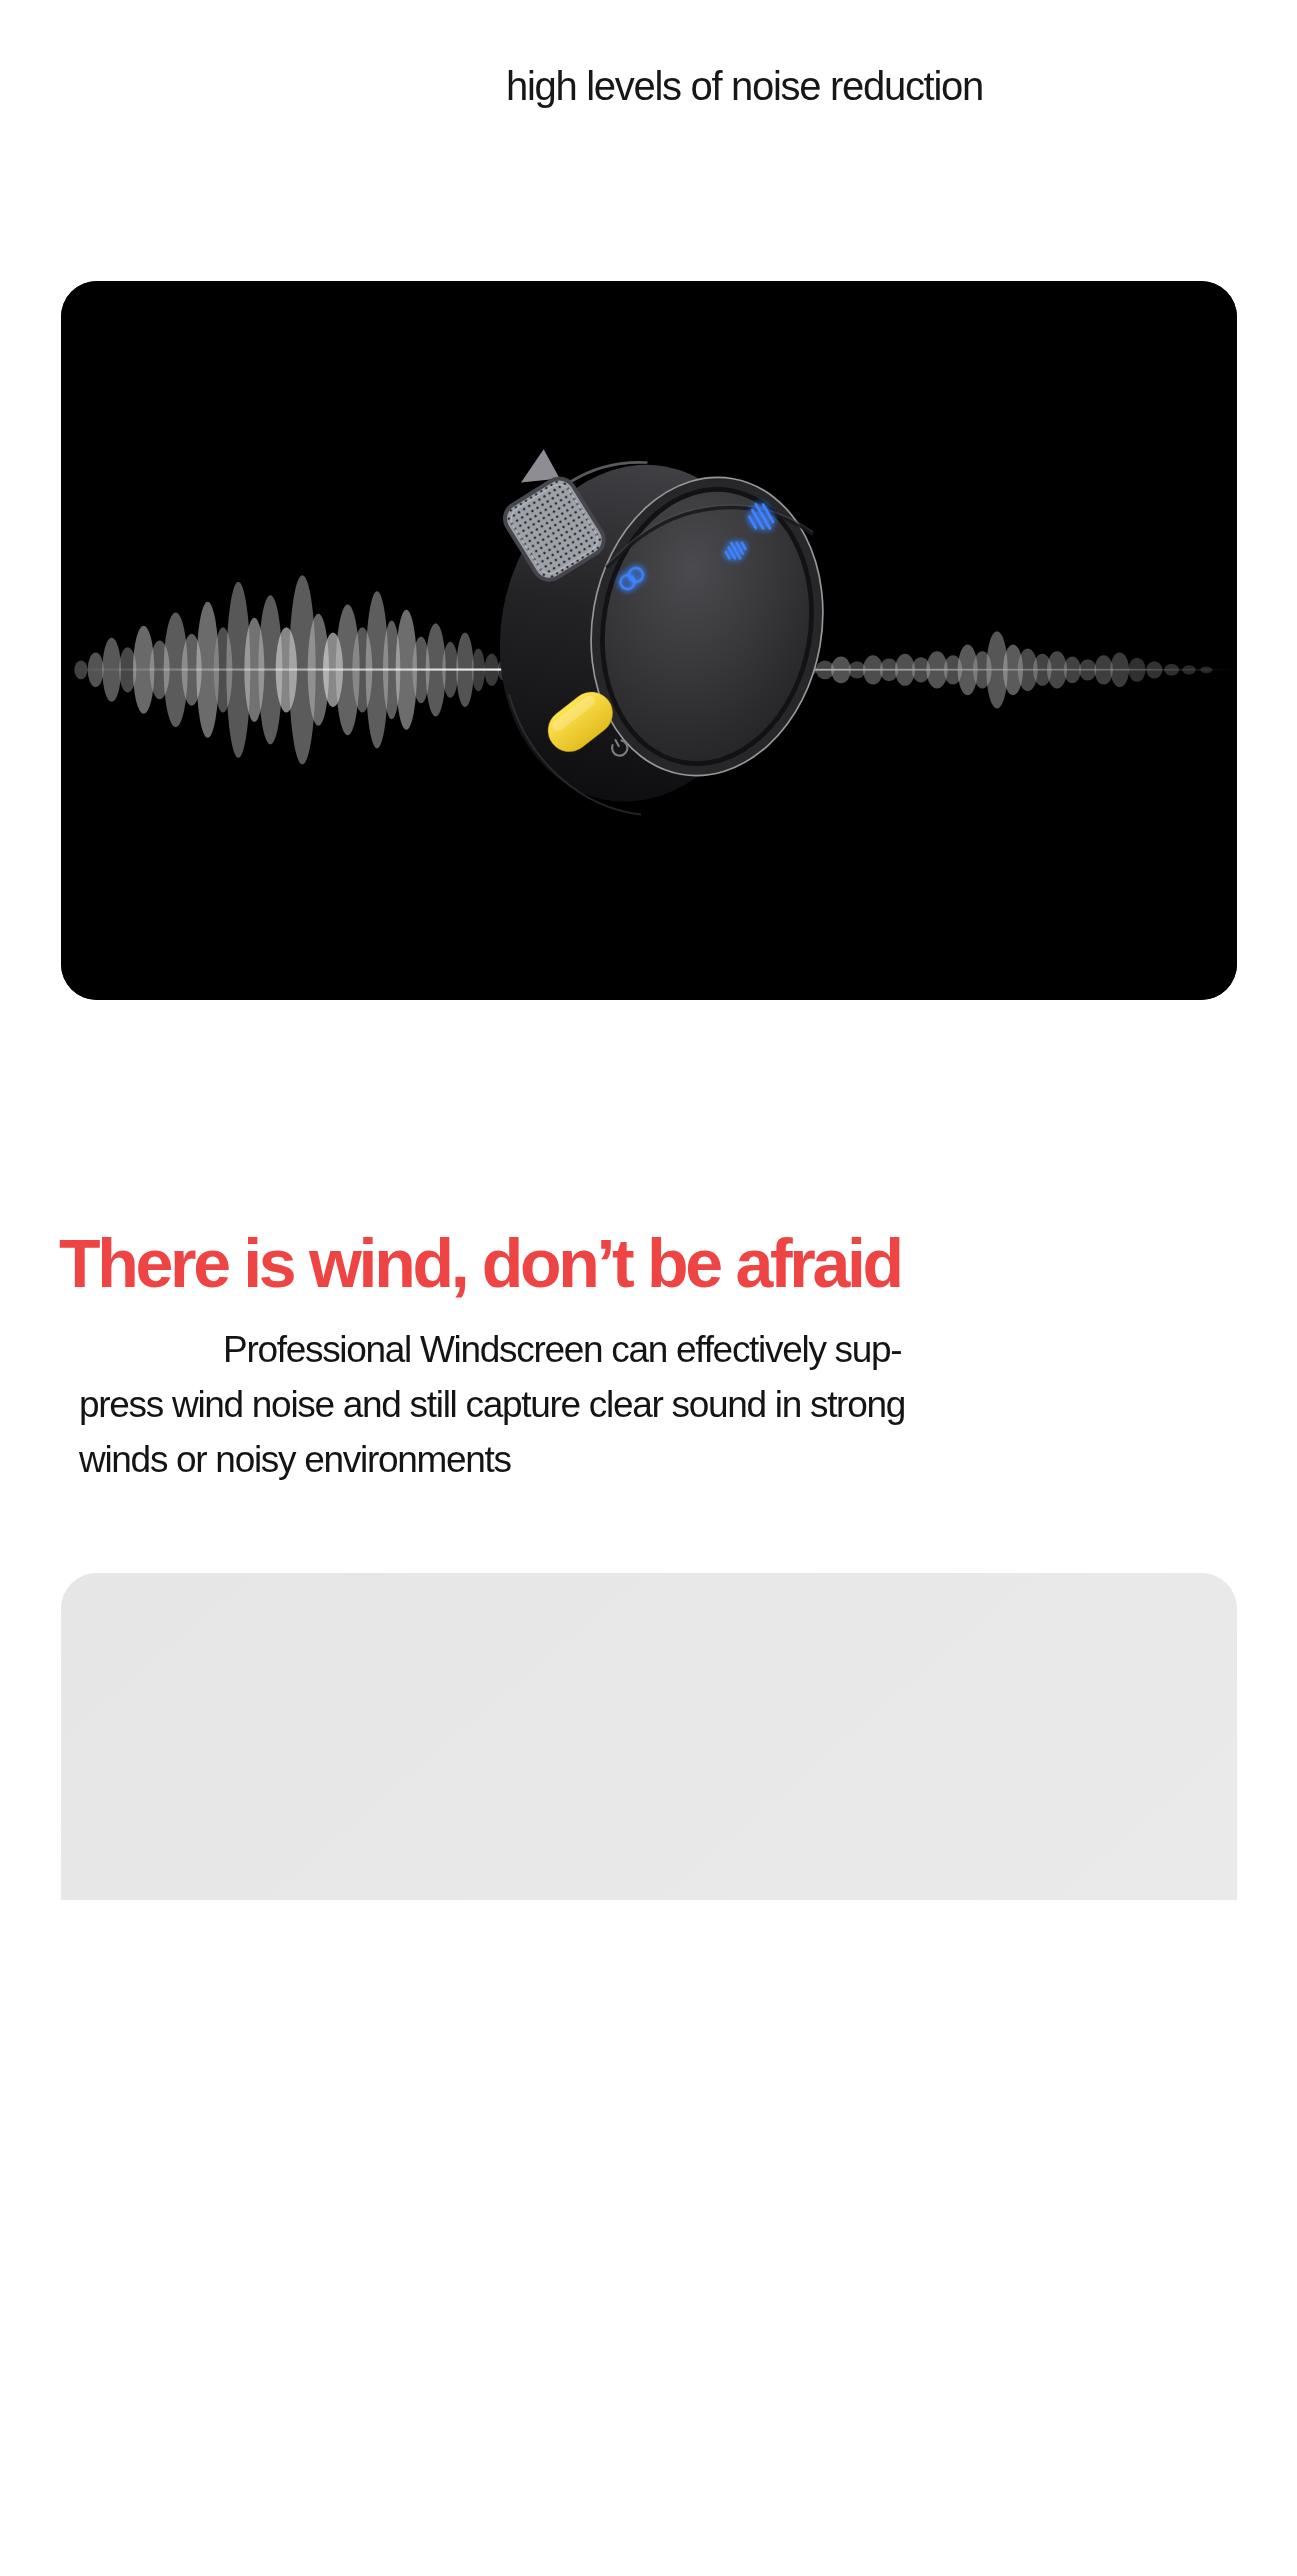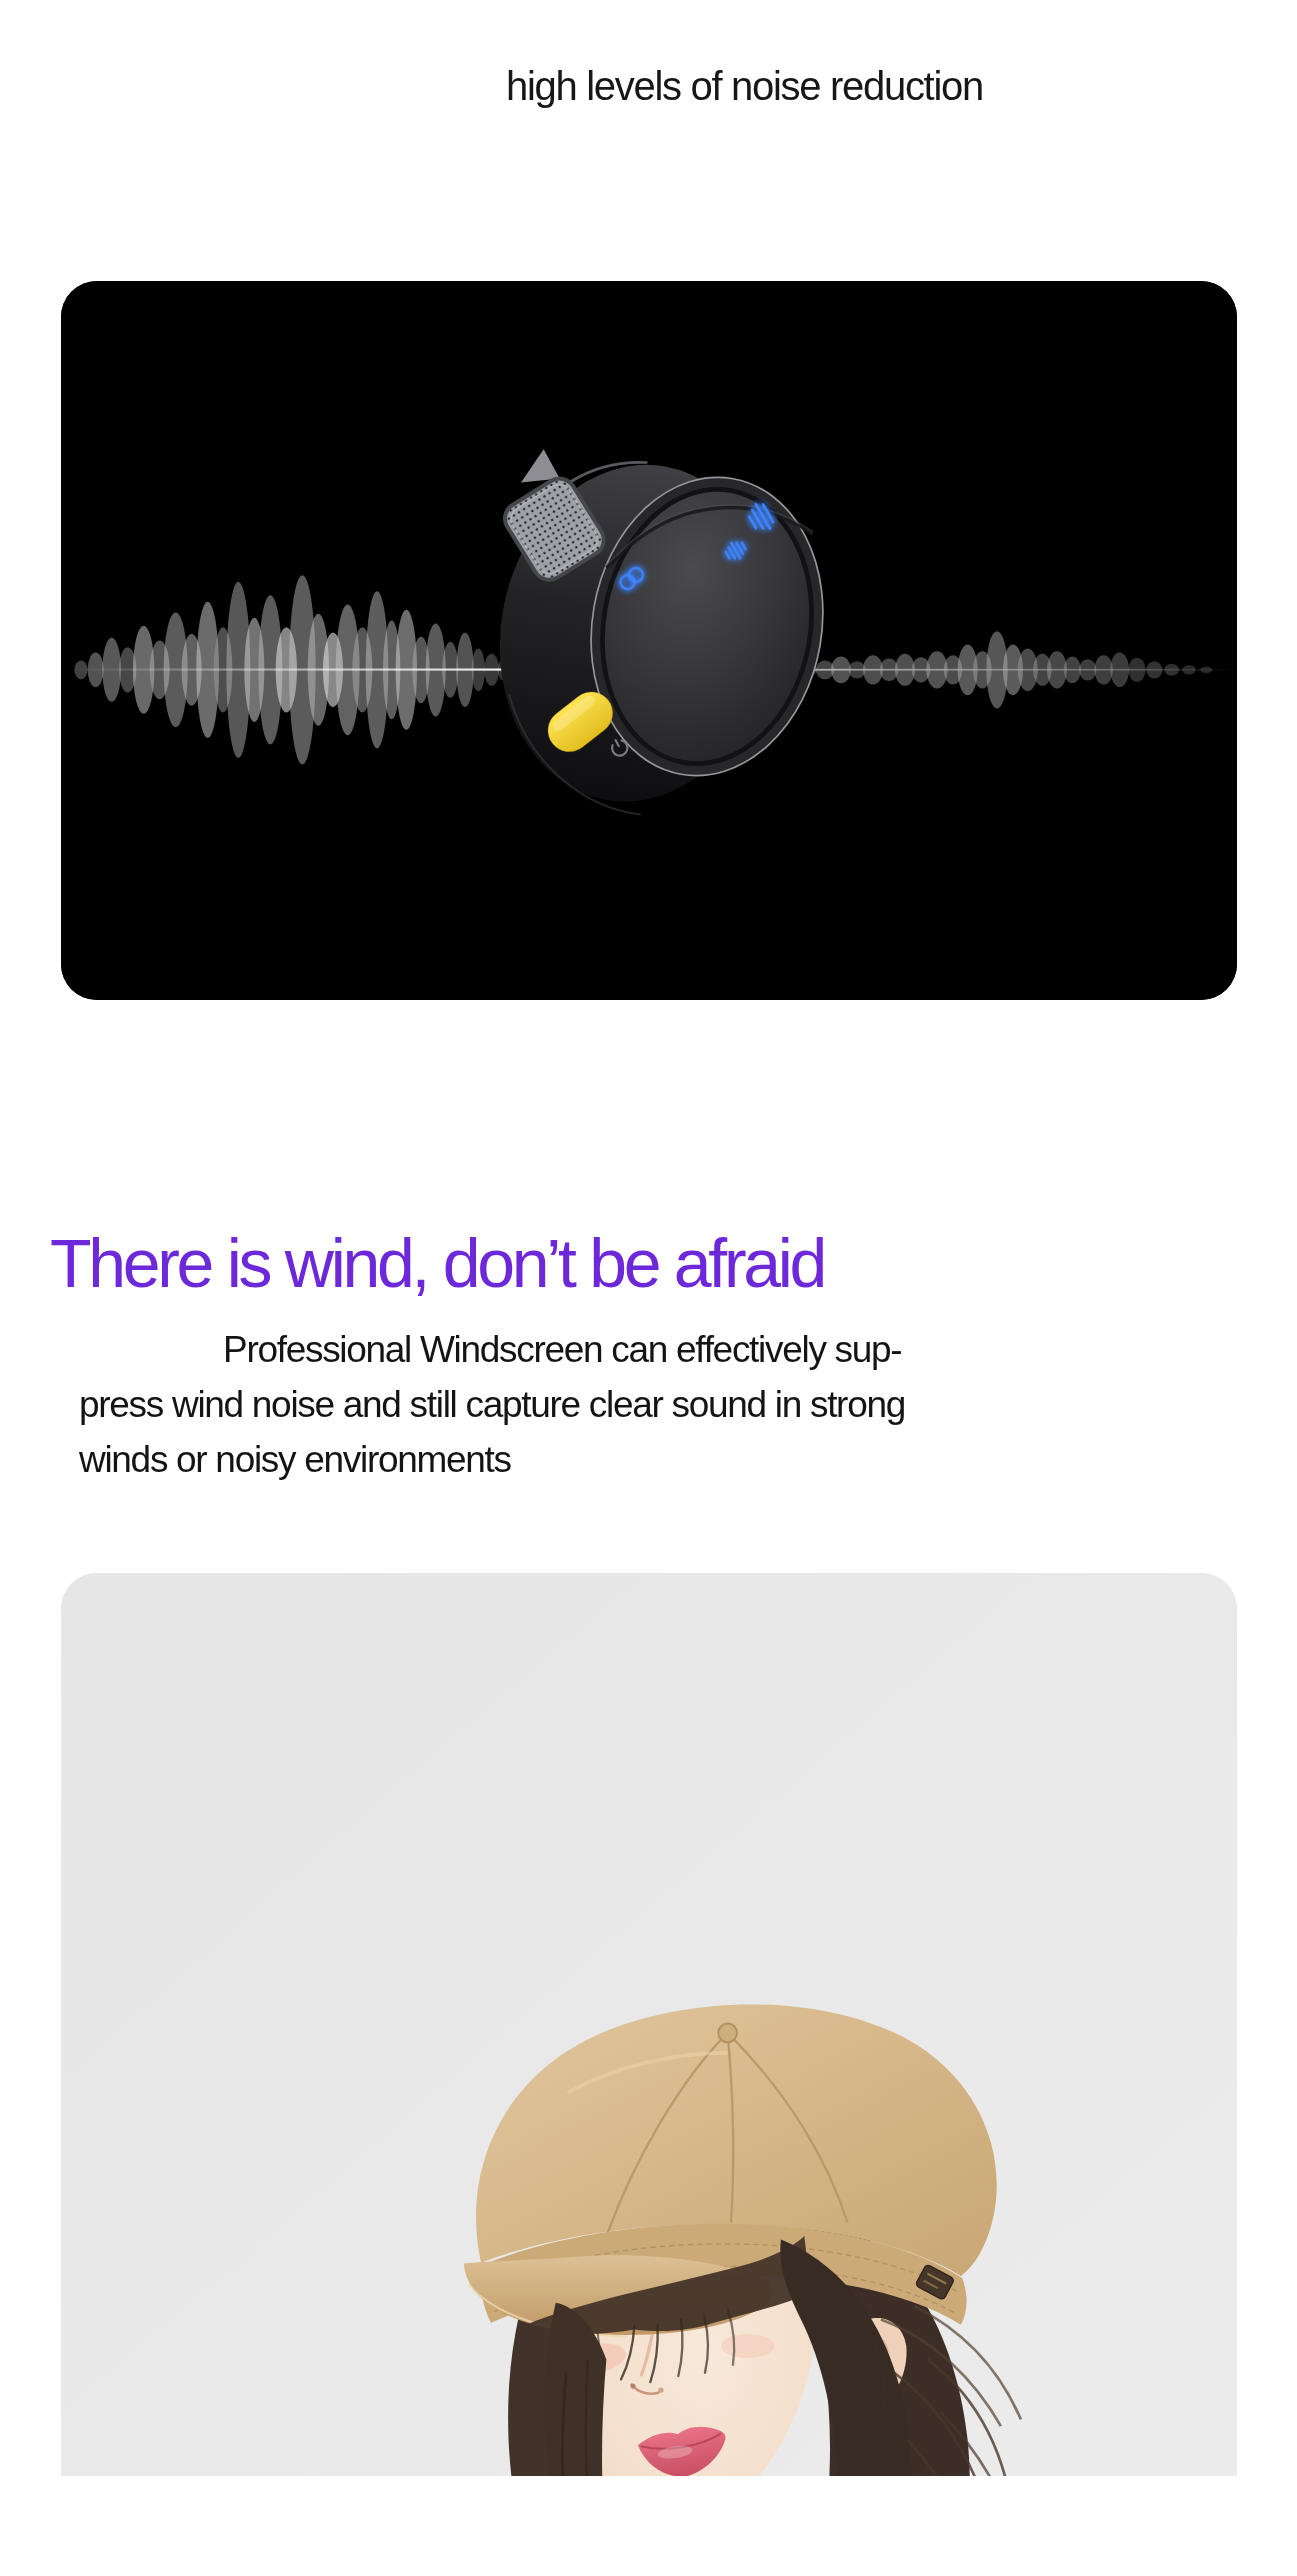--- a/index.html
+++ b/index.html
@@ -1,30 +1,30 @@
 <!DOCTYPE html>
 <html style="font-size:10.7px"><head>
 <meta charset="utf-8">
 <style>
   html,body{margin:0;padding:0;background:#ffffff;}
-  .page{position:relative;width:1297px;height:2476px;background:#fff;overflow:hidden;
+  .page{position:relative;width:1297px;height:1900px;background:#fff;overflow:hidden;
         font-family:"Liberation Sans",sans-serif;color:#151515;}
   
   .intro{position:absolute;left:63px;top:21.3px;width:1027px;font-size:40px;line-height:51px;
          letter-spacing:-1.3px;color:#171717;}
   .intro .l{display:block;}
   .intro .l1{margin-left:443px;}
   
   .card{position:absolute;left:61px;width:1176px;border-radius:36px;overflow:hidden;margin:0;}
   .card-dark{top:281px;height:719px;background:#000;}
   .card-light{top:1573px;height:1013px;background:#e9e9e9;}
   .card svg{display:block;width:100%;height:100%;}
   
-  .headline{position:absolute;left:50px;top:1168px;width:1133px;font-size:68px;line-height:79px;
-            font-weight:400;letter-spacing:-3.3px;color:#6d28d9;}
+  .headline{position:absolute;left:59px;top:1168px;width:1133px;font-size:68px;line-height:79px;
+            font-weight:700;letter-spacing:-3.3px;color:#ef4444;}
   .bodytext{position:absolute;left:79px;top:1285px;width:1013px;font-size:37px;line-height:55px;
             letter-spacing:-1.3px;color:#141414;}
   .bodytext .l{display:block;}
   .bodytext .l1{margin-left:144px;}
 </style>
 </head>
 <body>
 
 <div class="page">
 

